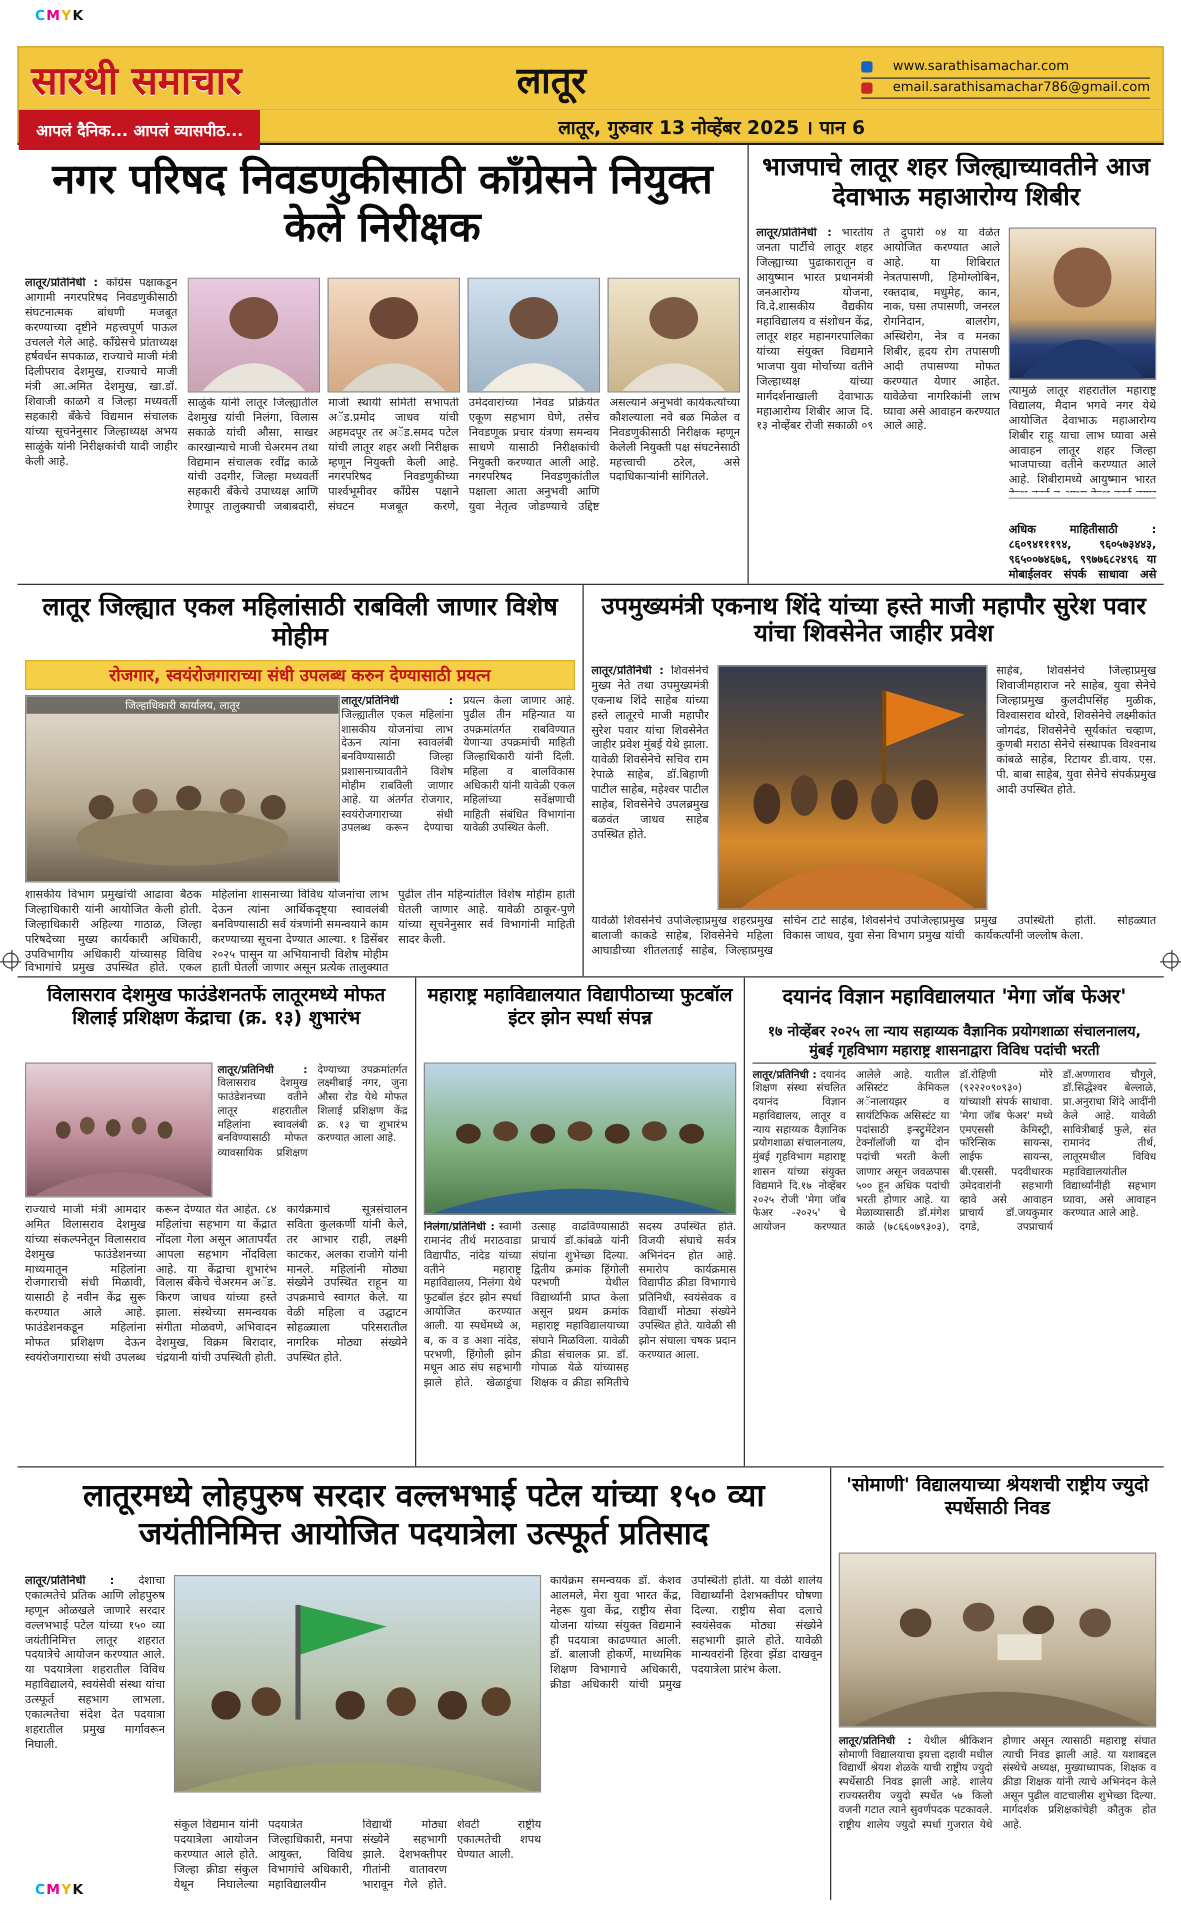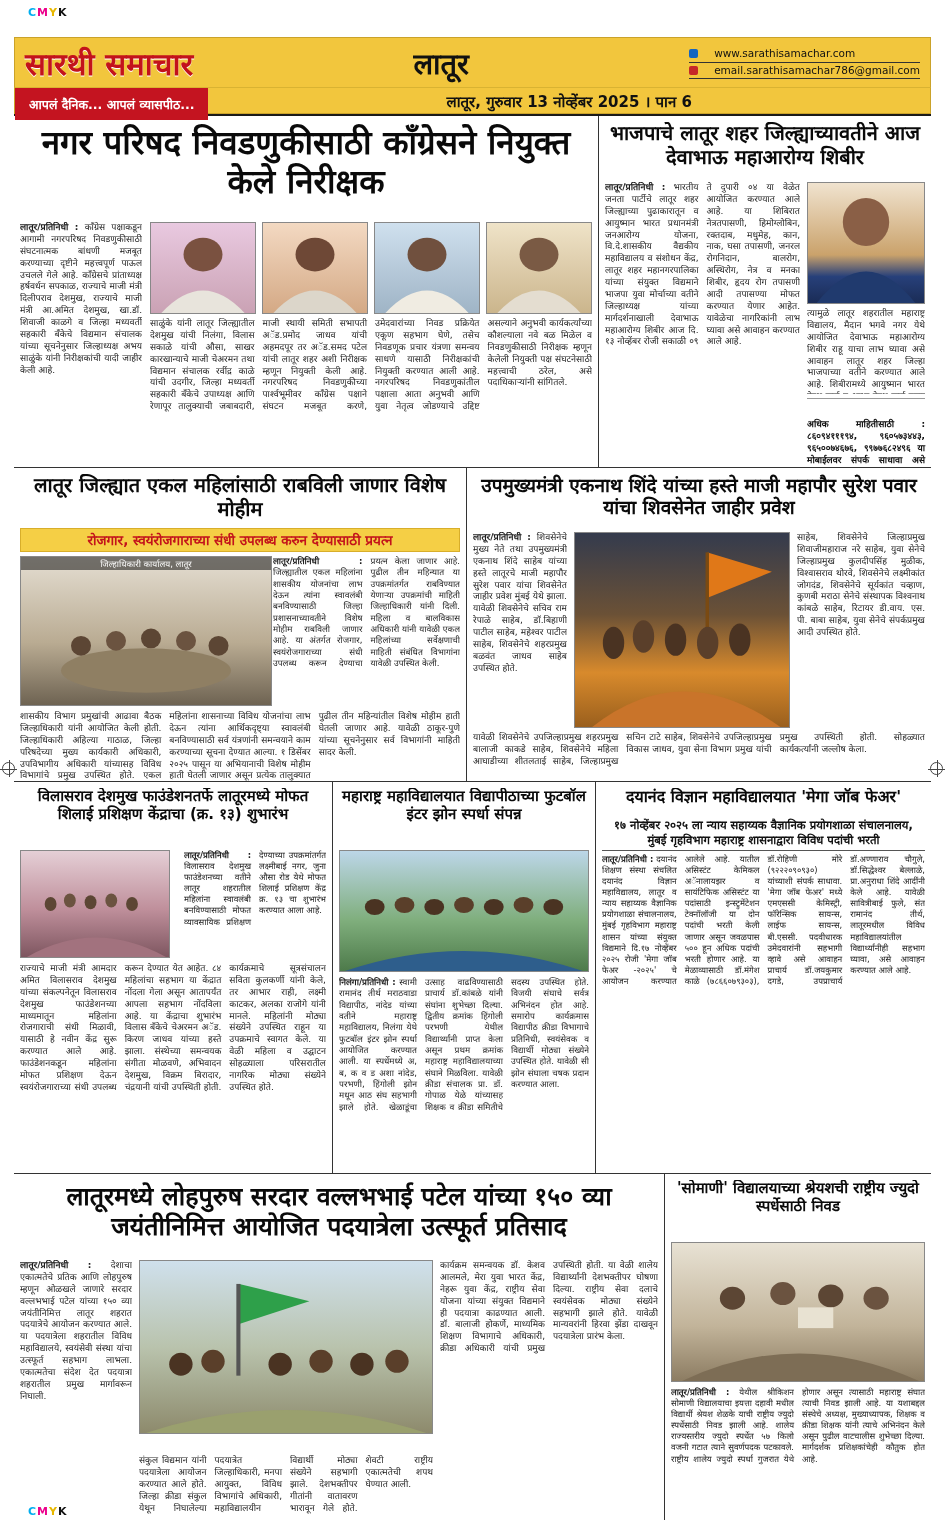--- a/index.html
+++ b/index.html
@@ -181,21 +181,21 @@
             <span class="byline">लातूर/प्रतिनिधी :</span> <span>जिल्ह्यातील एकल महिलांना शासकीय योजनांचा लाभ देऊन त्यांना स्वावलंबी बनविण्यासाठी जिल्हा प्रशासनाच्यावतीने विशेष मोहीम राबविली जाणार आहे. या अंतर्गत रोजगार, स्वयंरोजगाराच्या संधी उपलब्ध करून देण्याचा प्रयत्न केला जाणार आहे. पुढील तीन महिन्यात या उपक्रमांतर्गत राबविण्यात येणाऱ्या उपक्रमांची माहिती जिल्हाधिकारी यांनी दिली. महिला व बालविकास अधिकारी यांनी यावेळी एकल महिलांच्या सर्वेक्षणाची माहिती संबंधित विभागांना यावेळी उपस्थित केली.</span>
           </div>
         </div>
         <div class="body-txt cols3" style="height:76px;margin-top:5px">शासकीय विभाग प्रमुखांची आढावा बैठक जिल्हाधिकारी यांनी आयोजित केली होती. जिल्हाधिकारी अहिल्या गाठाळ, जिल्हा परिषदेच्या मुख्य कार्यकारी अधिकारी, उपविभागीय अधिकारी यांच्यासह विविध विभागांचे प्रमुख उपस्थित होते. एकल महिलांना शासनाच्या विविध योजनांचा लाभ देऊन त्यांना आर्थिकदृष्ट्या स्वावलंबी बनविण्यासाठी सर्व यंत्रणांनी समन्वयाने काम करण्याच्या सूचना देण्यात आल्या. १ डिसेंबर २०२५ पासून या अभियानाची विशेष मोहीम हाती घेतली जाणार असून प्रत्येक तालुक्यात पुढील तीन महिन्यांतील विशेष मोहीम हाती घेतली जाणार आहे. यावेळी ठाकूर-पुणे यांच्या सूचनेनुसार सर्व विभागांनी माहिती सादर केली.</div>
       </article>
       <div class="vdiv"></div>
       <article class="art" style="flex:1">
         <h2 class="hl" style="font-size:19px;height:54px;margin:2px 0 4px">उपमुख्यमंत्री एकनाथ शिंदे यांच्या हस्ते माजी महापौर सुरेश पवार यांचा शिवसेनेत जाहीर प्रवेश</h2>
         <div style="display:flex;gap:7px">
           <div class="body-txt" style="width:94px;height:196px">
-            <span class="byline">लातूर/प्रतिनिधी :</span> <span>शिवसेनेचे मुख्य नेते तथा उपमुख्यमंत्री एकनाथ शिंदे साहेब यांच्या हस्ते लातूरचे माजी महापौर सुरेश पवार यांचा शिवसेनेत जाहीर प्रवेश मुंबई येथे झाला. यावेळी शिवसेनेचे सचिव राम रेपाळे साहेब, डॉ.बिहाणी पाटील साहेब, महेश्वर पाटील साहेब, शिवसेनेचे शहरप्रमुख बळवंत जाधव साहेब उपस्थित होते.</span>
+            <span class="byline">लातूर/प्रतिनिधी :</span> <span>शिवसेनेचे मुख्य नेते तथा उपमुख्यमंत्री एकनाथ शिंदे साहेब यांच्या हस्ते लातूरचे माजी महापौर सुरेश पवार यांचा शिवसेनेत जाहीर प्रवेश मुंबई येथे झाला. यावेळी शिवसेनेचे सचिव राम रेपाळे साहेब, डॉ.बिहाणी पाटील साहेब, महेश्वर पाटील साहेब, शिवसेनेचे उपलब्रमुख बळवंत जाधव साहेब उपस्थित होते.</span>
           </div>
           <div class="ph ph-event" style="flex:1;height:196px">
             <svg viewBox="0 0 100 60" preserveAspectRatio="none">
                 <path d="M62 6 L92 12 L62 20 Z" fill="#e07818"></path>
                 <rect x="61" y="6" width="1.6" height="30" fill="#7a4a12"></rect>
                 <circle cx="18" cy="34" r="5" fill="#4a3322"></circle>
                 <circle cx="32" cy="32" r="5" fill="#5a3f2a"></circle>
                 <circle cx="47" cy="33" r="5" fill="#4a3322"></circle>
                 <circle cx="62" cy="34" r="5" fill="#5a3f2a"></circle>
                 <circle cx="77" cy="33" r="5" fill="#4a3322"></circle>
@@ -204,21 +204,21 @@
           </div>
           <div class="body-txt" style="width:128px;height:196px">साहेब, शिवसेनेचे जिल्हाप्रमुख शिवाजीमहाराज नरे साहेब, युवा सेनेचे जिल्हाप्रमुख कुलदीपसिंह मुळीक, विश्वासराव थोरवे, शिवसेनेचे लक्ष्मीकांत जोगदंड, शिवसेनेचे सूर्यकांत चव्हाण, कुणबी मराठा सेनेचे संस्थापक विश्वनाथ कांबळे साहेब, रिटायर डी.वाय. एस. पी. बाबा साहेब, युवा सेनेचे संपर्कप्रमुख आदी उपस्थित होते.</div>
         </div>
         <div class="body-txt cols3" style="height:40px;margin-top:4px">यावेळी शिवसेनेचे उपजिल्हाप्रमुख शहरप्रमुख बालाजी काकडे साहेब, शिवसेनेचे महिला आघाडीच्या शीतलताई साहेब, जिल्हाप्रमुख सचिन टाटे साहेब, शिवसेनेचे उपजिल्हाप्रमुख विकास जाधव, युवा सेना विभाग प्रमुख यांची प्रमुख उपस्थिती होती. सोहळ्यात कार्यकर्त्यांनी जल्लोष केला.</div>
       </article>
     </div>
 
     <div class="row" style="height:392px">
       <article class="art" style="width:318px">
         <h3 class="hl" style="font-size:15px;height:58px;margin:2px 0 4px">विलासराव देशमुख फाउंडेशनतर्फे लातूरमध्ये मोफत शिलाई प्रशिक्षण केंद्राचा (क्र. १३) शुभारंभ</h3>
-        <div style="display:flex;gap:14px">
+        <div style="display:flex;gap:4px">
           <div class="ph ph-sewing" style="width:150px;height:108px">
             <svg viewBox="0 0 100 60" preserveAspectRatio="none">
                 <circle cx="20" cy="30" r="4" fill="#5c4634"></circle>
                 <circle cx="33" cy="28" r="4" fill="#6b5340"></circle>
                 <circle cx="47" cy="29" r="4" fill="#5c4634"></circle>
                 <circle cx="61" cy="28" r="4" fill="#6b5340"></circle>
                 <circle cx="75" cy="30" r="4" fill="#5c4634"></circle>
                 <path d="M4 60 Q50 38 98 60 Z" fill="#a2727e"></path>
               </svg>
           </div>

